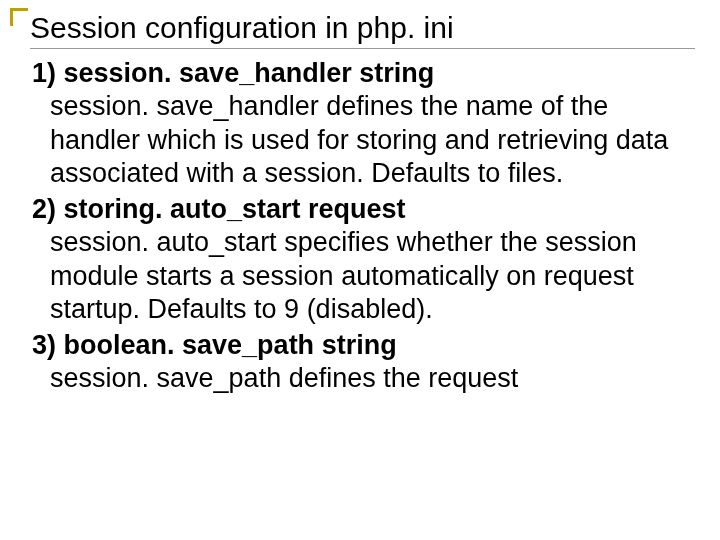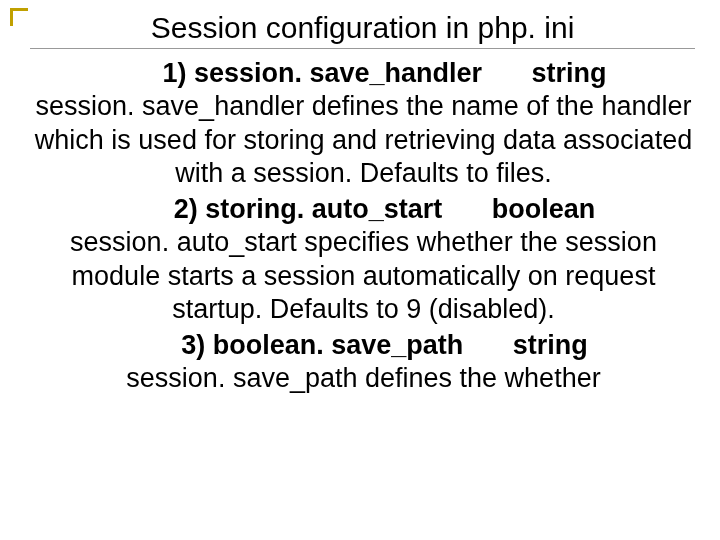--- a/index.html
+++ b/index.html
@@ -10,21 +10,20 @@
     background: #fff;
     font-family: Arial, Helvetica, sans-serif;
     overflow: hidden;
   }
   .slide {
     position: relative;
     padding: 10px 25px 0 30px;
     box-sizing: border-box;
     width: 720px;
     height: 404px;
-    text-align: center;
   }
   .corner-accent {
     position: absolute;
     top: 8px;
     left: 10px;
     width: 15px;
     height: 15px;
     border-top: 3px solid #c0a000;
     border-left: 3px solid #c0a000;
   }
@@ -36,44 +35,45 @@
     padding-bottom: 2px;
     border-bottom: 1px solid #999;
     line-height: 1.2;
   }
   .body {
     font-size: 27px;
     color: #000;
     line-height: 1.24;
     margin: 5px 0 0 2px;
   }
-  .item-head { font-weight: bold; margin-left: 42px; }
+  .item-head { font-weight: bold; }
   .item-desc {
     display: block;
+    margin-left: 18px;
   }
   .item-block { margin-bottom: 2px; }
 </style>
 </head>
 <body>
 
 <div class="slide">
   <div class="corner-accent"></div>
   <h1 class="title">Session configuration in php. ini</h1>
 
   <div class="body">
 
     <div class="item-block">
       <span class="item-head"><span>1)</span><span> </span><span>session. save_handler</span></span>  <span class="item-head">string</span>
       <span class="item-desc"> session. save_handler defines the name of the handler which is used for storing and retrieving data associated with a session. Defaults to files.</span>
     </div>
 
     <div class="item-block">
-      <span class="item-head"><span>2)</span><span>  </span><span>storing. auto_start</span></span>  <span class="item-head">boolean</span>
+      <span class="item-head"><span>2)</span><span>  </span><span>storing. auto_start</span></span>  <span class="item-head">request</span>
       <span class="item-desc"> session. auto_start specifies whether the session module starts a session automatically on request startup. Defaults to 9 (disabled).</span>
     </div>
 
     <div class="item-block">
       <span class="item-head"><span>3)</span><span> </span><span>boolean. save_path</span></span>  <span class="item-head">string</span>
-      <span class="item-desc"> session. save_path defines the whether</span>
+      <span class="item-desc"> session. save_path defines the request</span>
     </div>
 
   </div>
 </div>
 
 </body></html>

